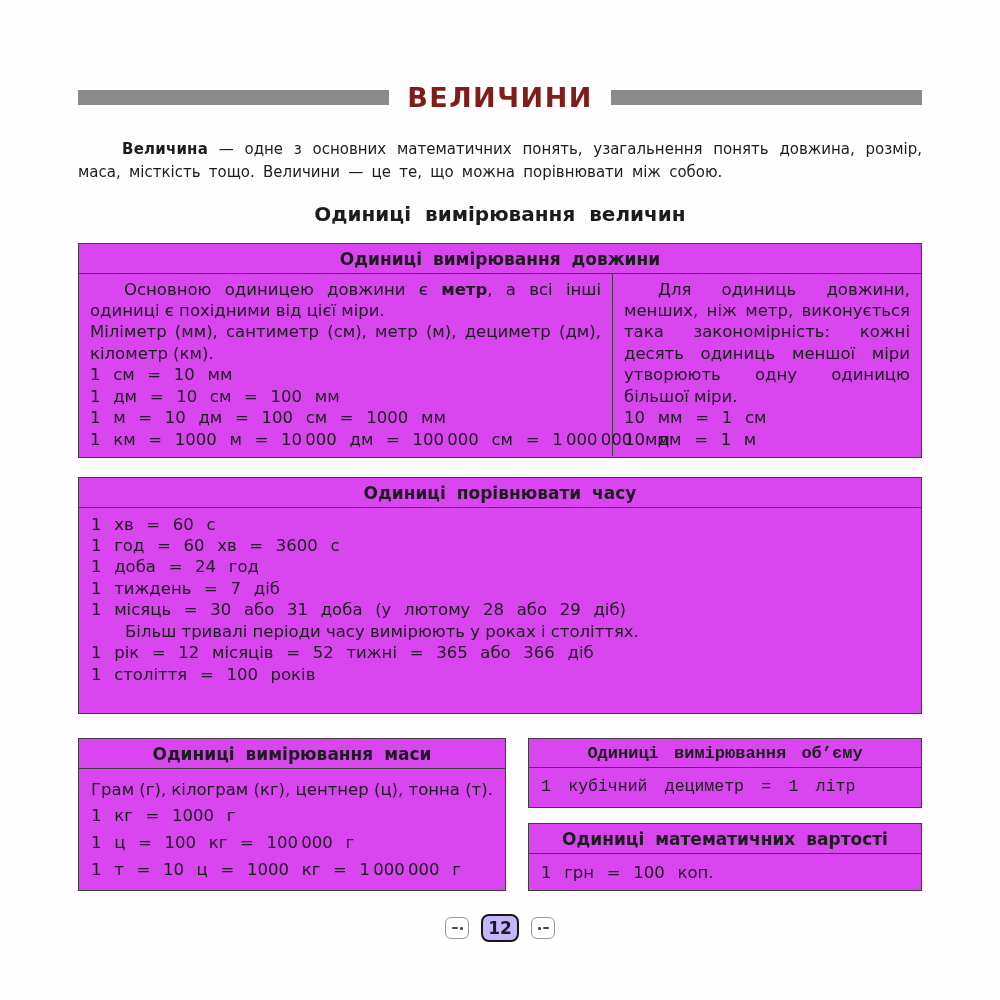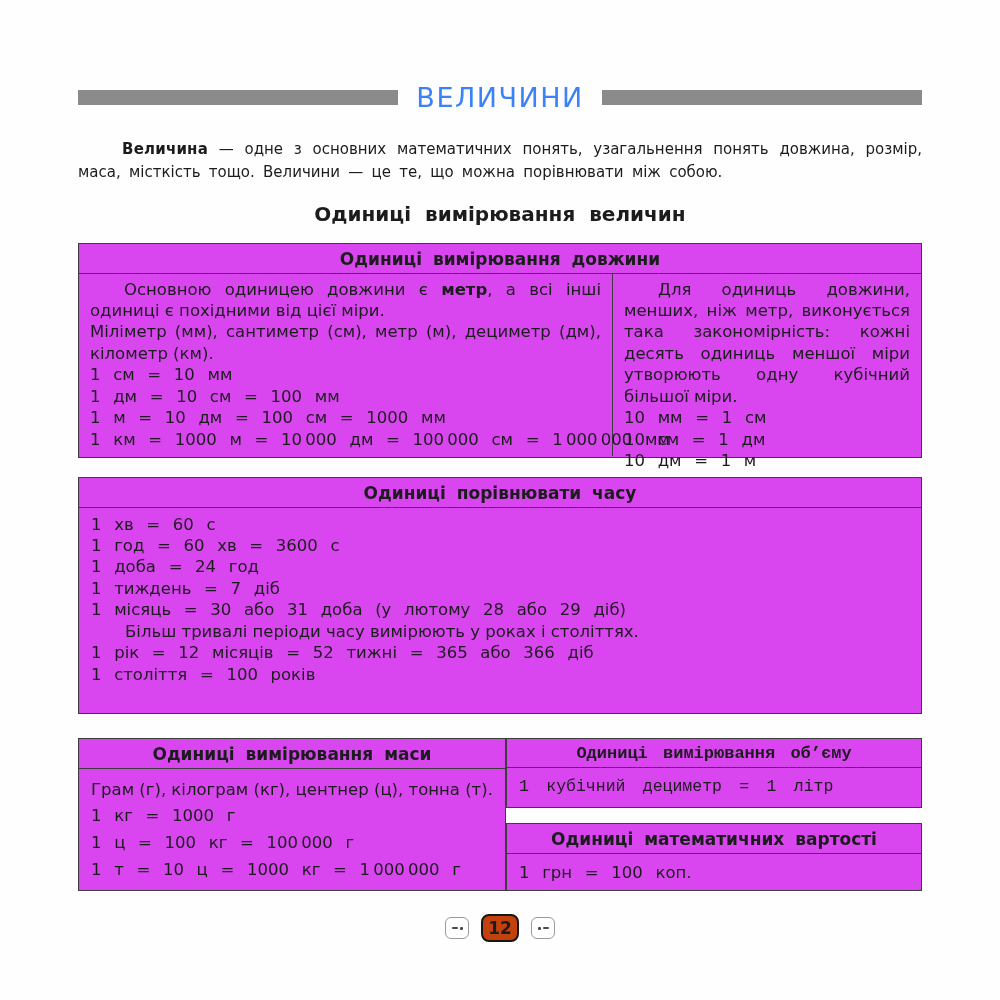--- a/index.html
+++ b/index.html
@@ -5,21 +5,21 @@
   html, body { margin:0; padding:0; background:#ffffff; }
   .page {
     position:relative; width:1000px; height:1000px; background:#fefefe;
     font-family:"DejaVu Sans", sans-serif; color:#1c1c1e; overflow:hidden;
   }
   .content { padding:82px 78px 0 78px; }
 
   
   .chapter-header { display:flex; align-items:center; gap:14px; height:30px; }
   .bar { flex:1; height:15px; background:#8b8b8b; }
-  .chapter-title { margin:0 4px; font-size:27px; font-weight:normal; letter-spacing:1.5px; color:#3b82f6; white-space:nowrap; }
+  .chapter-title { margin:0 4px; font-size:27px; font-weight:bold; letter-spacing:1.5px; color:#7f1d1d; white-space:nowrap; }
 
   
   .intro { margin:26px 0 0 0; font-size:15px; line-height:1.55; text-align:justify; text-indent:44px; word-spacing:3.5px; }
   .intro b { letter-spacing:0.2px; }
 
   .section-title { margin:17px 0 0 0; text-align:center; font-size:20px; font-weight:bold; word-spacing:7px; }
 
   
   .box { border:1.5px solid #3d3d3d; background:#d946ef; box-sizing:border-box; }
   .box-title { text-align:center; font-weight:bold; font-size:17px; padding:5px 0 4px 0; border-bottom:1.5px solid #3d3d3d; word-spacing:5px; }
@@ -31,34 +31,34 @@
 
   .box.length { margin-top:17px; height:215px; }
   .split { display:flex; height:182px; }
   .cell { padding:5px 11px 0 11px; box-sizing:border-box; }
   .cell-left { width:534px; border-right:1.5px solid #3d3d3d; }
   .cell-right { flex:1; }
 
   .box.time { margin-top:19px; height:237px; }
   .box.time .box-body { padding:6px 12px 0 12px; }
 
-  .bottom-row { margin-top:24px; display:flex; }
+  .bottom-row { margin-top:24px; display:flex; gap:22px; }
   .box.mass { width:428px; height:153px; }
   .box.mass .box-body { padding:8px 12px 0 12px; line-height:1.62; }
   .right-stack { flex:1; display:flex; flex-direction:column; gap:15px; }
   .box.volume { height:70px;font-family:Liberation Mono, monospace; }
   .box.cost  { height:68px; }
   .box.volume .box-body, .box.cost .box-body { padding:8px 12px 0 12px; }
 
   
   .footer { position:absolute; left:0; right:0; bottom:58px; display:flex; justify-content:center; align-items:center; gap:12px; }
   .page-nav { width:22px; height:20px; border:1.5px solid #9a9a9a; border-radius:6px; display:flex; align-items:center; justify-content:center; gap:2px; background:#fff; }
   .nav-dash { width:6px; height:2.5px; background:#4a4a4a; border-radius:1px; }
   .nav-dot  { width:3px; height:3px;  background:#4a4a4a; border-radius:1px; }
-  .page-badge { min-width:24px; height:24px; border:2.5px solid #161616; border-radius:8px; padding:0 5px; display:flex; align-items:center; justify-content:center; font-weight:bold; font-size:17px; background:#c2410c; }
+  .page-badge { min-width:24px; height:24px; border:2.5px solid #161616; border-radius:8px; padding:0 5px; display:flex; align-items:center; justify-content:center; font-weight:bold; font-size:17px; background:#c4b5fd; }
 </style>
 </head>
 <body>
 
 <div class="page">
   <div class="content">
 
     <div class="chapter-header">
       <span class="bar"></span>
       <h1 class="chapter-title">ВЕЛИЧИНИ</h1>
@@ -74,23 +74,22 @@
       <div class="box-body split">
         <div class="cell cell-left">
           <p class="para just indent"><span>Основною одиницею довжини є </span><b>метр</b><span>, а всі інші одиниці є похідними від цієї міри.</span></p>
           <p class="para just">Міліметр (мм), сантиметр (см), метр (м), дециметр (дм), кілометр (км).</p>
           <div class="eq">1 см = 10 мм</div>
           <div class="eq">1 дм = 10 см = 100 мм</div>
           <div class="eq">1 м = 10 дм = 100 см = 1000 мм</div>
           <div class="eq">1 км = 1000 м = 10 000 дм = 100 000 см = 1 000 000 мм</div>
         </div>
         <div class="cell cell-right">
-          <p class="para just indent">Для одиниць довжини, менших, ніж метр, виконується така закономірність: кожні десять одиниць меншої міри утворюють одну кубічний більшої міри.</p>
+          <p class="para just indent">Для одиниць довжини, менших, ніж метр, виконується така закономірність: кожні десять одиниць меншої міри утворюють одну одиницю більшої міри.</p>
           <div class="eq">10 мм = 1 см</div>
-          <div class="eq">10 см = 1 дм</div>
           <div class="eq">10 дм = 1 м</div>
         </div>
       </div>
     </section>
 
     <section class="box time">
       <header class="box-title">Одиниці порівнювати часу</header>
       <div class="box-body">
         <div class="eq">1 хв = 60 с</div>
         <div class="eq">1 год = 60 хв = 3600 с</div>

